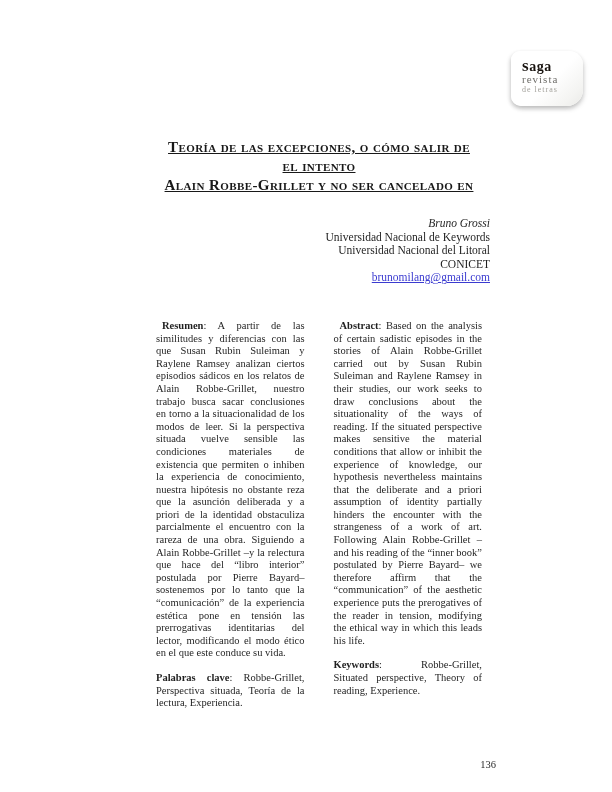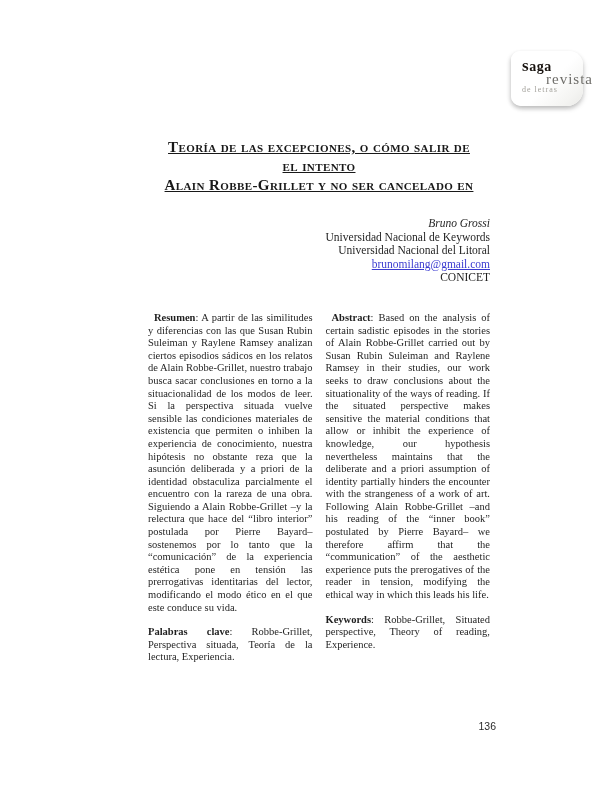--- a/index.html
+++ b/index.html
@@ -20,21 +20,21 @@
     box-shadow:-1px 2px 4px rgba(0,0,0,0.16), 1px 3px 5px rgba(0,0,0,0.14);
     padding:8px 0 0 11px;
     box-sizing:border-box;
   }
   .logo-saga {
     font-size:14px; font-weight:bold; color:#17120e;
     letter-spacing:0.5px; line-height:13px;
   }
   .logo-saga::first-letter { font-size:17px; font-weight:900; }
   .logo-revista {
-    font-size:15px; color:#6f6e6a; letter-spacing:1px; line-height:12px;margin-left:24px;
+    font-size:11px; color:#6f6e6a; letter-spacing:1px; line-height:12px;
   }
   .logo-letras {
     font-size:8px; color:#a3a19b; letter-spacing:1px; line-height:10px;
   }
   
   .main {
     position:absolute; left:148px; top:0; width:342px;
   }
   .title {
     margin:138px -20px 0 -20px;
@@ -54,31 +54,31 @@
   }
   .author-name { font-style:italic; }
   .email-link { color:#3b3bd0; text-decoration:underline; }
   .columns {
     display:flex;
     gap:13px;
     margin-top:27px;
   }
   .col { flex:1; min-width:0; }
   .para {
-    margin:0;
+    margin:8px;
     text-align:justify;
     font-size:10.5px;
     line-height:12.6px;
   }
   .para.indent { text-indent:6px; }
   .para.kw { margin-top:12px; }
   .lbl { font-weight:bold; }
   .page-number {
-    position:absolute; top:720px; right:116px;
-    font-family:Liberation Sans, sans-serif;
+    position:absolute; top:759px; right:116px;
+    font-family:Liberation Serif, serif;
     font-size:10.5px;
     color:#2b2b2b;
   }
 </style>
 </head>
 <body>
 
 <div class="page">
 
   <div class="logo">
@@ -92,22 +92,22 @@
     <h1 class="title">
       <span class="tline">Teoría de las excepciones, o cómo salir de</span>
       <span class="tline">el intento</span>
       <span class="tline">Alain Robbe-Grillet y no ser cancelado en</span>
     </h1>
 
     <div class="author-block">
       <div class="author-name">Bruno Grossi</div>
       <div>Universidad Nacional de Keywords</div>
       <div>Universidad Nacional del Litoral</div>
+      <div>CONICET</div>
       <div><a class="email-link" href="#">brunomilang@gmail.com</a></div>
-      <div>CONICET</div>
     </div>
 
     <div class="columns">
 
       <div class="col">
         <p class="para indent"><span class="lbl">Resumen</span><span>: A partir de las similitudes y diferencias con las que Susan Rubin Suleiman y Raylene Ramsey analizan ciertos episodios sádicos en los relatos de Alain Robbe-Grillet, nuestro trabajo busca sacar conclusiones en torno a la situacionalidad de los modos de leer. Si la perspectiva situada vuelve sensible las condiciones materiales de existencia que permiten o inhiben la experiencia de conocimiento, nuestra hipótesis no obstante reza que la asunción deliberada y a priori de la identidad obstaculiza parcialmente el encuentro con la rareza de una obra. Siguiendo a Alain Robbe-Grillet –y la relectura que hace del “libro interior” postulada por Pierre Bayard– sostenemos por lo tanto que la “comunicación” de la experiencia estética pone en tensión las prerrogativas identitarias del lector, modificando el modo ético en el que este conduce su vida.</span></p>
         <p class="para kw"><span class="lbl">Palabras clave</span><span>: Robbe-Grillet, Perspectiva situada, Teoría de la lectura, Experiencia.</span></p>
       </div>
 
       <div class="col">

